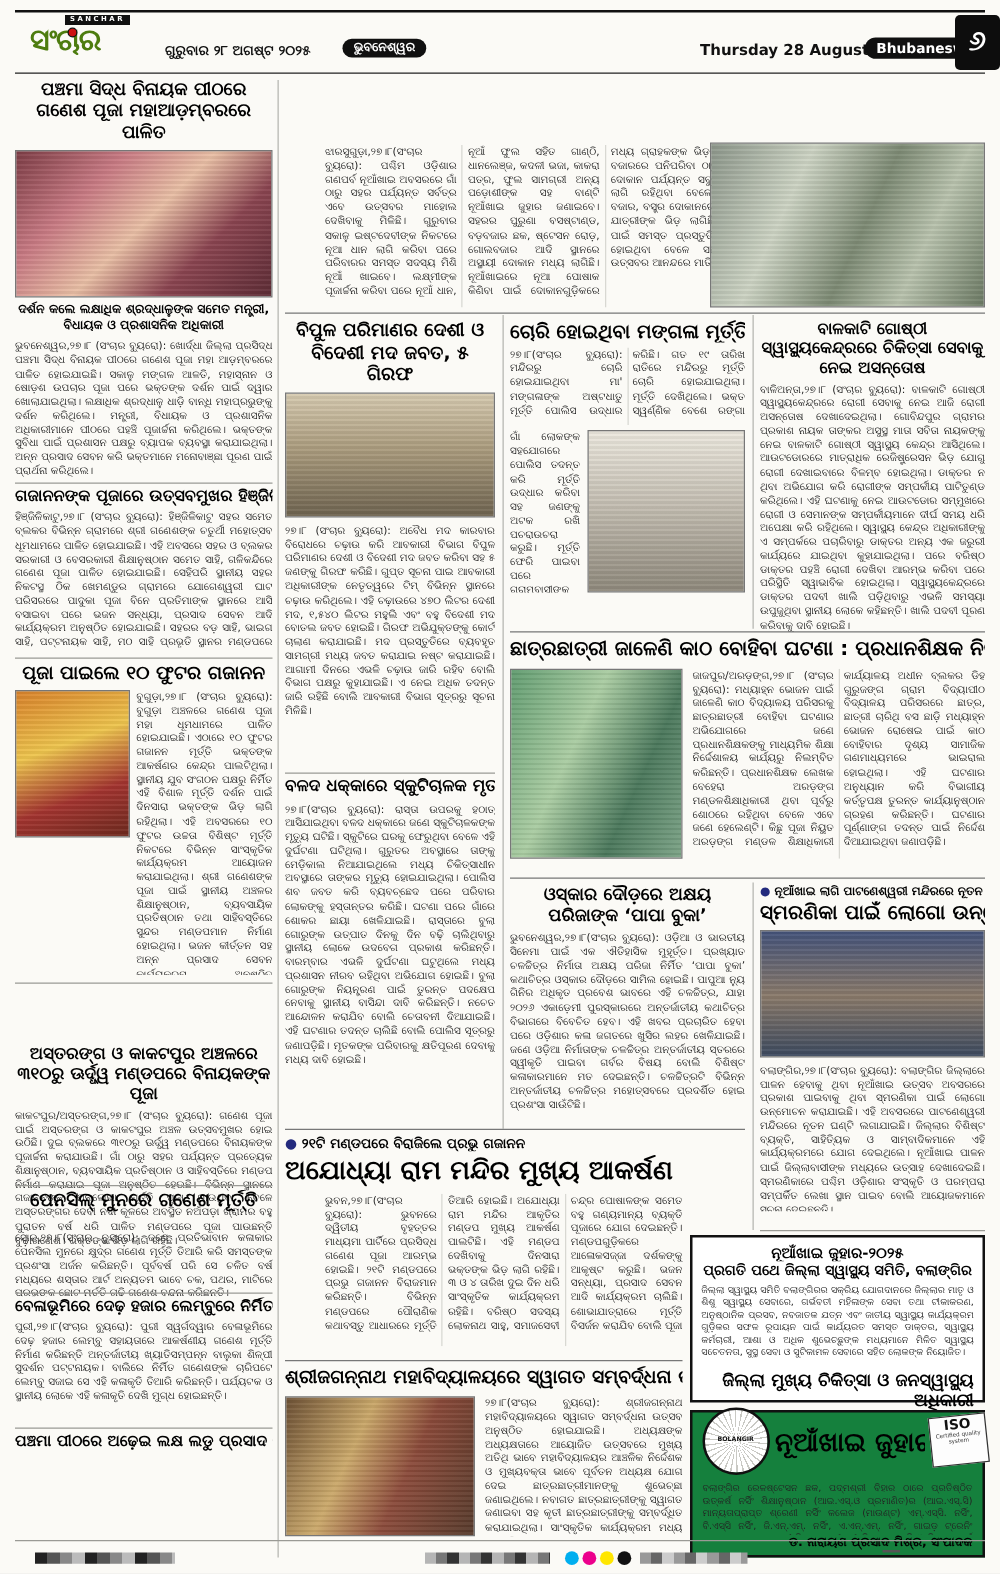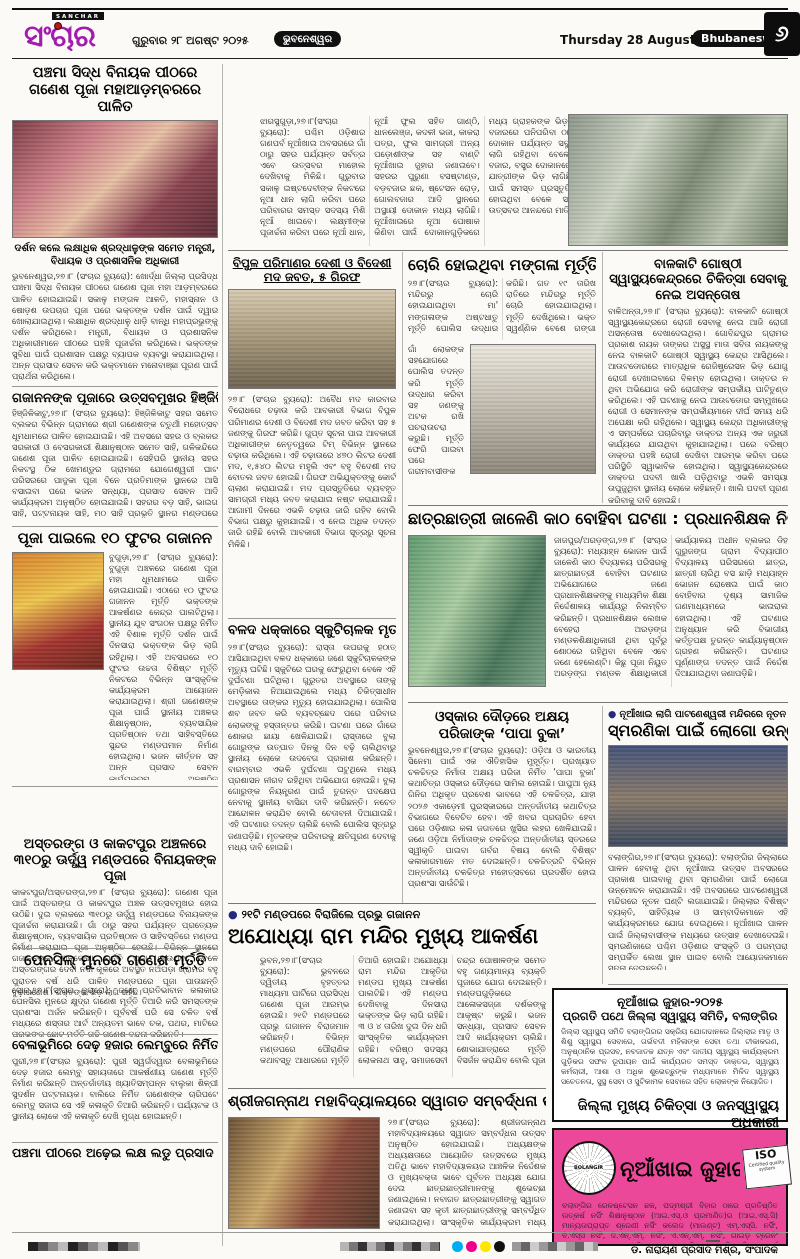--- a/index.html
+++ b/index.html
@@ -26,21 +26,21 @@
 </head>
 <body>
 
 <div class="page">
 
   <div class="abs" style="left:12px;top:8px;width:776px;height:2px;background:#111;"></div>
 
   <div class="abs" style="left:12px;top:12px;width:776px;height:46px;">
     <div class="abs" style="left:12px;top:0;width:92px;height:46px;">
       <div class="abs" style="left:28px;top:0;width:52px;height:8px;background:#111;color:#fff;font-size:5.5px;font-weight:bold;text-align:center;letter-spacing:2px;line-height:8px;">SANCHAR</div>
-      <div class="abs" style="left:0;top:6px;font-size:30px;font-weight:900;color:#a21caf;letter-spacing:-1px;">ସଂଚାର</div>
+      <div class="abs" style="left:0;top:6px;font-size:24px;font-weight:900;color:#4d7c0f;letter-spacing:-1px;">ସଂଚାର</div>
       <div class="abs" style="left:30px;top:10px;width:8px;height:8px;border-radius:50%;background:#cc1111;border:1px solid #111;"></div>
     </div>
     <div class="abs" style="left:120px;top:22px;font-size:11px;font-weight:bold;color:#111;white-space:nowrap;">ଗୁରୁବାର ୨୮ ଅଗଷ୍ଟ ୨୦୨୫</div>
     <div class="abs badge" style="left:262px;top:19px;font-size:10px;">ଭୁବନେଶ୍ୱର</div>
     <div class="abs" style="left:548px;top:21px;font-size:12px;font-weight:bold;color:#111;white-space:nowrap;">Thursday 28 August 2025</div>
     <div class="abs badge" style="left:680px;top:18px;font-size:11px;">Bhubaneswar</div>
     <div class="abs" style="left:752px;top:0px;width:36px;height:44px;background:#0d0d0d;border-radius:4px;color:#fff;font-size:22px;font-weight:bold;text-align:center;line-height:44px;">୬</div>
   </div>
   <div class="abs" style="left:12px;top:58px;width:776px;height:1px;background:#222;"></div>
 
@@ -92,21 +92,21 @@
 
   <div class="abs" style="left:12px;top:1146px;width:206px;">
     <div class="hl hl-nw" style="font-size:12.5px;">ପଞ୍ଚମା ପୀଠରେ ଅଢ଼େଇ ଲକ୍ଷ ଲଡୁ ପ୍ରସାଦ ବିତରଣ</div>
   </div>
 
   <div class="abs body-txt cols3" style="left:228px;top:116px;width:334px;height:130px;">ଝାରସୁଗୁଡ଼ା,୨୭।୮(ସଂଚାର ବ୍ୟୁରୋ): ପଶ୍ଚିମ ଓଡ଼ିଶାର ଗଣପର୍ବ ନୂଆଁଖାଇ ଅବସରରେ ଗାଁ ଠାରୁ ସହର ପର୍ଯ୍ୟନ୍ତ ସର୍ବତ୍ର ଏବେ ଉତ୍ସବର ମାହୋଲ ଦେଖିବାକୁ ମିଳିଛି। ଗୁରୁବାର ସକାଳୁ ଇଷ୍ଟଦେବୀଙ୍କ ନିକଟରେ ନୂଆ ଧାନ ଲାଗି କରିବା ପରେ ପରିବାରର ସମସ୍ତ ସଦସ୍ୟ ମିଶି ନୂଆଁ ଖାଇବେ। ଲକ୍ଷ୍ମୀଙ୍କ ପୂଜାର୍ଚ୍ଚନା କରିବା ପରେ ନୂଆଁ ଧାନ, ନୂଆଁ ଫୁଲ ସହିତ ଗାଣ୍ଠି, ଧାନଲେଞ୍ଜ, କଦଳୀ ଭଜା, କାକରା ପତ୍ର, ଫୁଲ ସାମଗ୍ରୀ ଅନ୍ୟ ପଡ଼ୋଶୀଙ୍କ ସହ ବାଣ୍ଟି ନୂଆଁଖାଇ ଜୁହାର ଜଣାଇବେ। ସହରର ପୁରୁଣା ବସଷ୍ଟାଣ୍ଡ, ବଡ଼ବଜାର ଛକ, ଷ୍ଟେସନ ରୋଡ଼, ଗୋଲବଜାର ଆଦି ସ୍ଥାନରେ ଅସ୍ଥାୟୀ ଦୋକାନ ମଧ୍ୟ ଲାଗିଛି। ନୂଆଁଖାଇରେ ନୂଆ ପୋଷାକ କିଣିବା ପାଇଁ ଦୋକାନଗୁଡ଼ିକରେ ମଧ୍ୟ ଗ୍ରାହକଙ୍କ ଭିଡ଼ ଜମିଛି। ବଜାରରେ ପନିପରିବା ଠାରୁ ମିଠା ଦୋକାନ ପର୍ଯ୍ୟନ୍ତ ସବୁଠି ଭିଡ଼ ଲାଗି ରହିଥିବା ବେଳେ ଫଳ ବଜାର, ବସ୍ତ୍ର ଦୋକାନରେ ମଧ୍ୟ ଯାତ୍ରୀଙ୍କ ଭିଡ଼ ଲାଗିଛି। ପର୍ବ ପାଇଁ ସମସ୍ତ ପ୍ରସ୍ତୁତି ଶେଷ ହୋଇଥିବା ବେଳେ ସହରବାସୀ ଉତ୍ସବର ଆନନ୍ଦରେ ମାତିଛନ୍ତି।</div>
   <div class="ph" style="left:568px;top:114px;width:220px;height:132px;background:linear-gradient(115deg,#8d978b,#cdd4c4 30%,#7d8a74 55%,#b9c3ae 75%,#6c7a64);"></div>
   <div class="rule-h" style="left:228px;top:250px;width:560px;background:#777;"></div>
 
   <div class="abs" style="left:228px;top:256px;width:168px;">
-    <div class="hl" style="font-size:12px;text-decoration:underline;">ବିପୁଳ ପରିମାଣର ଦେଶୀ ଓ ବିଦେଶୀ ମଦ ଜବତ, ୫ ଗିରଫ</div>
+    <div class="hl" style="font-size:15px;">ବିପୁଳ ପରିମାଣର ଦେଶୀ ଓ ବିଦେଶୀ ମଦ ଜବତ, ୫ ଗିରଫ</div>
     <div class="ph" style="position:relative;margin-top:5px;width:168px;height:100px;background:linear-gradient(180deg,#d6cab0 0%,#ab9c7e 45%,#6f6450 100%);"></div>
     <div class="body-txt" style="margin-top:5px;height:212px;">୨୭।୮ (ସଂଚାର ବ୍ୟୁରୋ): ଅବୈଧ ମଦ କାରବାର ବିରୋଧରେ ଚଢ଼ାଉ କରି ଆବକାରୀ ବିଭାଗ ବିପୁଳ ପରିମାଣର ଦେଶୀ ଓ ବିଦେଶୀ ମଦ ଜବତ କରିବା ସହ ୫ ଜଣଙ୍କୁ ଗିରଫ କରିଛି। ଗୁପ୍ତ ସୂଚନା ପାଇ ଆବକାରୀ ଅଧିକାରୀଙ୍କ ନେତୃତ୍ୱରେ ଟିମ୍ ବିଭିନ୍ନ ସ୍ଥାନରେ ଚଢ଼ାଉ କରିଥିଲେ। ଏହି ଚଢ଼ାଉରେ ୪୭୦ ଲିଟର ଦେଶୀ ମଦ, ୧,୫୪୦ ଲିଟର ମହୁଲି ଏବଂ ବହୁ ବିଦେଶୀ ମଦ ବୋତଲ ଜବତ ହୋଇଛି। ଗିରଫ ଅଭିଯୁକ୍ତଙ୍କୁ କୋର୍ଟ ଚାଲାଣ କରାଯାଇଛି। ମଦ ପ୍ରସ୍ତୁତିରେ ବ୍ୟବହୃତ ସାମଗ୍ରୀ ମଧ୍ୟ ଜବତ କରାଯାଇ ନଷ୍ଟ କରାଯାଇଛି। ଆଗାମୀ ଦିନରେ ଏଭଳି ଚଢ଼ାଉ ଜାରି ରହିବ ବୋଲି ବିଭାଗ ପକ୍ଷରୁ କୁହାଯାଇଛି। ଏ ନେଇ ଅଧିକ ତଦନ୍ତ ଜାରି ରହିଛି ବୋଲି ଆବକାରୀ ବିଭାଗ ସୂତ୍ରରୁ ସୂଚନା ମିଳିଛି।</div>
   </div>
   <div class="rule-h" style="left:228px;top:618px;width:168px;"></div>
   <div class="abs" style="left:228px;top:622px;width:168px;">
     <div class="hl hl-nw" style="font-size:13.5px;">ବଳଦ ଧକ୍କାରେ ସ୍କୁଟିଚାଳକ ମୃତ</div>
     <div class="body-txt" style="margin-top:4px;height:258px;">୨୭।୮(ସଂଚାର ବ୍ୟୁରୋ): ରାସ୍ତା ଉପରକୁ ହଠାତ୍ ଆସିଯାଇଥିବା ବଳଦ ଧକ୍କାରେ ଜଣେ ସ୍କୁଟିଚାଳକଙ୍କ ମୃତ୍ୟୁ ଘଟିଛି। ସ୍କୁଟିରେ ଘରକୁ ଫେରୁଥିବା ବେଳେ ଏହି ଦୁର୍ଘଟଣା ଘଟିଥିଲା। ଗୁରୁତର ଅବସ୍ଥାରେ ତାଙ୍କୁ ମେଡ଼ିକାଲ ନିଆଯାଇଥିଲେ ମଧ୍ୟ ଚିକିତ୍ସାଧୀନ ଅବସ୍ଥାରେ ତାଙ୍କର ମୃତ୍ୟୁ ହୋଇଯାଇଥିଲା। ପୋଲିସ ଶବ ଜବତ କରି ବ୍ୟବଚ୍ଛେଦ ପରେ ପରିବାର ଲୋକଙ୍କୁ ହସ୍ତାନ୍ତର କରିଛି। ଘଟଣା ପରେ ଗାଁରେ ଶୋକର ଛାୟା ଖେଳିଯାଇଛି। ରାସ୍ତାରେ ବୁଲା ଗୋରୁଙ୍କ ଉତ୍ପାତ ଦିନକୁ ଦିନ ବଢ଼ି ଚାଲିଥିବାରୁ ସ୍ଥାନୀୟ ଲୋକେ ଉଦବେଗ ପ୍ରକାଶ କରିଛନ୍ତି। ବାରମ୍ବାର ଏଭଳି ଦୁର୍ଘଟଣା ଘଟୁଥିଲେ ମଧ୍ୟ ପ୍ରଶାସନ ନୀରବ ରହିଥିବା ଅଭିଯୋଗ ହୋଇଛି। ବୁଲା ଗୋରୁଙ୍କ ନିୟନ୍ତ୍ରଣ ପାଇଁ ତୁରନ୍ତ ପଦକ୍ଷେପ ନେବାକୁ ସ୍ଥାନୀୟ ବାସିନ୍ଦା ଦାବି କରିଛନ୍ତି। ନଚେତ ଆନ୍ଦୋଳନ କରାଯିବ ବୋଲି ଚେତାବନୀ ଦିଆଯାଇଛି। ଏହି ଘଟଣାର ତଦନ୍ତ ଚାଲିଛି ବୋଲି ପୋଲିସ ସୂତ୍ରରୁ ଜଣାପଡ଼ିଛି। ମୃତକଙ୍କ ପରିବାରକୁ କ୍ଷତିପୂରଣ ଦେବାକୁ ମଧ୍ୟ ଦାବି ହୋଇଛି।</div>
   </div>
 
   <div class="abs" style="left:408px;top:256px;width:188px;">
@@ -163,21 +163,21 @@
   </div>
 
   <div class="abs" style="left:552px;top:988px;width:236px;height:134px;border:2px solid #111;background:#fff;padding:5px 7px;">
     <div class="hl hl-nw" style="font-size:12px;">ନୂଆଁଖାଇ ଜୁହାର-୨୦୨୫</div>
     <div class="hl hl-nw" style="font-size:11.5px;margin-top:1px;">ପ୍ରଗତି ପଥେ ଜିଲ୍ଲା ସ୍ୱାସ୍ଥ୍ୟ ସମିତି, ବଲାଙ୍ଗିର</div>
     <div class="body-txt" style="font-size:7.6px;margin-top:3px;height:68px;">ଜିଲ୍ଲା ସ୍ୱାସ୍ଥ୍ୟ ସମିତି ବଲାଙ୍ଗିରର ସକ୍ରିୟ ଯୋଗଦାନରେ ଜିଲ୍ଲାର ମାତୃ ଓ ଶିଶୁ ସ୍ୱାସ୍ଥ୍ୟ ସେବାରେ, ଗର୍ଭବତୀ ମହିଳାଙ୍କ ସେବା ତଥା ଟୀକାକରଣ, ଅନୁଷ୍ଠାନିକ ପ୍ରସବ, ନବଜାତକ ଯତ୍ନ ଏବଂ ଜାତୀୟ ସ୍ୱାସ୍ଥ୍ୟ କାର୍ଯ୍ୟକ୍ରମ ଗୁଡ଼ିକର ସଫଳ ରୂପାୟନ ପାଇଁ କାର୍ଯ୍ୟରତ ସମସ୍ତ ଡାକ୍ତର, ସ୍ୱାସ୍ଥ୍ୟ କର୍ମଚାରୀ, ଆଶା ଓ ଅଧିକ ଶୁଭେଚ୍ଛୁଙ୍କ ମଧ୍ୟମାନେ ମିଳିତ ସ୍ୱାସ୍ଥ୍ୟ ସଚେତନତା, ସୁସ୍ଥ ସେବା ଓ ସୁଟିକାମଳ ସେବାରେ ସହିତ ଲୋକଙ୍କ ନିୟୋଜିତ।</div>
     <div class="sign" style="font-size:14px;margin-top:2px;">ଜିଲ୍ଲା ମୁଖ୍ୟ ଚିକିତ୍ସା ଓ ଜନସ୍ୱାସ୍ଥ୍ୟ ଅଧିକାରୀ</div>
     <div class="sign" style="font-size:9px;">ବଲାଙ୍ଗିର</div>
   </div>
 
-  <div class="abs" style="left:552px;top:1128px;width:236px;height:118px;border:2px solid #111;background:#ec4899;padding:19px 8px;">
+  <div class="abs" style="left:552px;top:1128px;width:236px;height:118px;border:2px solid #111;background:#15803d;padding:4px 8px;">
     <div style="position:relative;height:52px;">
       <div class="abs" style="left:0;top:-8px;width:54px;height:54px;border-radius:50%;border:2px solid #111;background:repeating-conic-gradient(#fff 0 9deg,#c9c9c4 9deg 12deg);">
         <div class="abs" style="left:10px;top:21px;font-size:5px;font-weight:bold;color:#111;">BOLANGIR</div>
       </div>
       <div class="abs hl hl-nw" style="left:58px;top:8px;width:120px;font-size:21px;">ନୂଆଁଖାଇ ଜୁହାର</div>
       <div class="abs" style="left:182px;top:-2px;width:46px;height:40px;border:1px solid #333;transform:rotate(-6deg);background:#fdfdfd;text-align:center;">
         <div style="font-size:11px;font-weight:bold;color:#111;">ISO</div>
         <div style="font-size:4.5px;color:#333;line-height:1.2;">Certified quality system</div>
       </div>
     </div>

